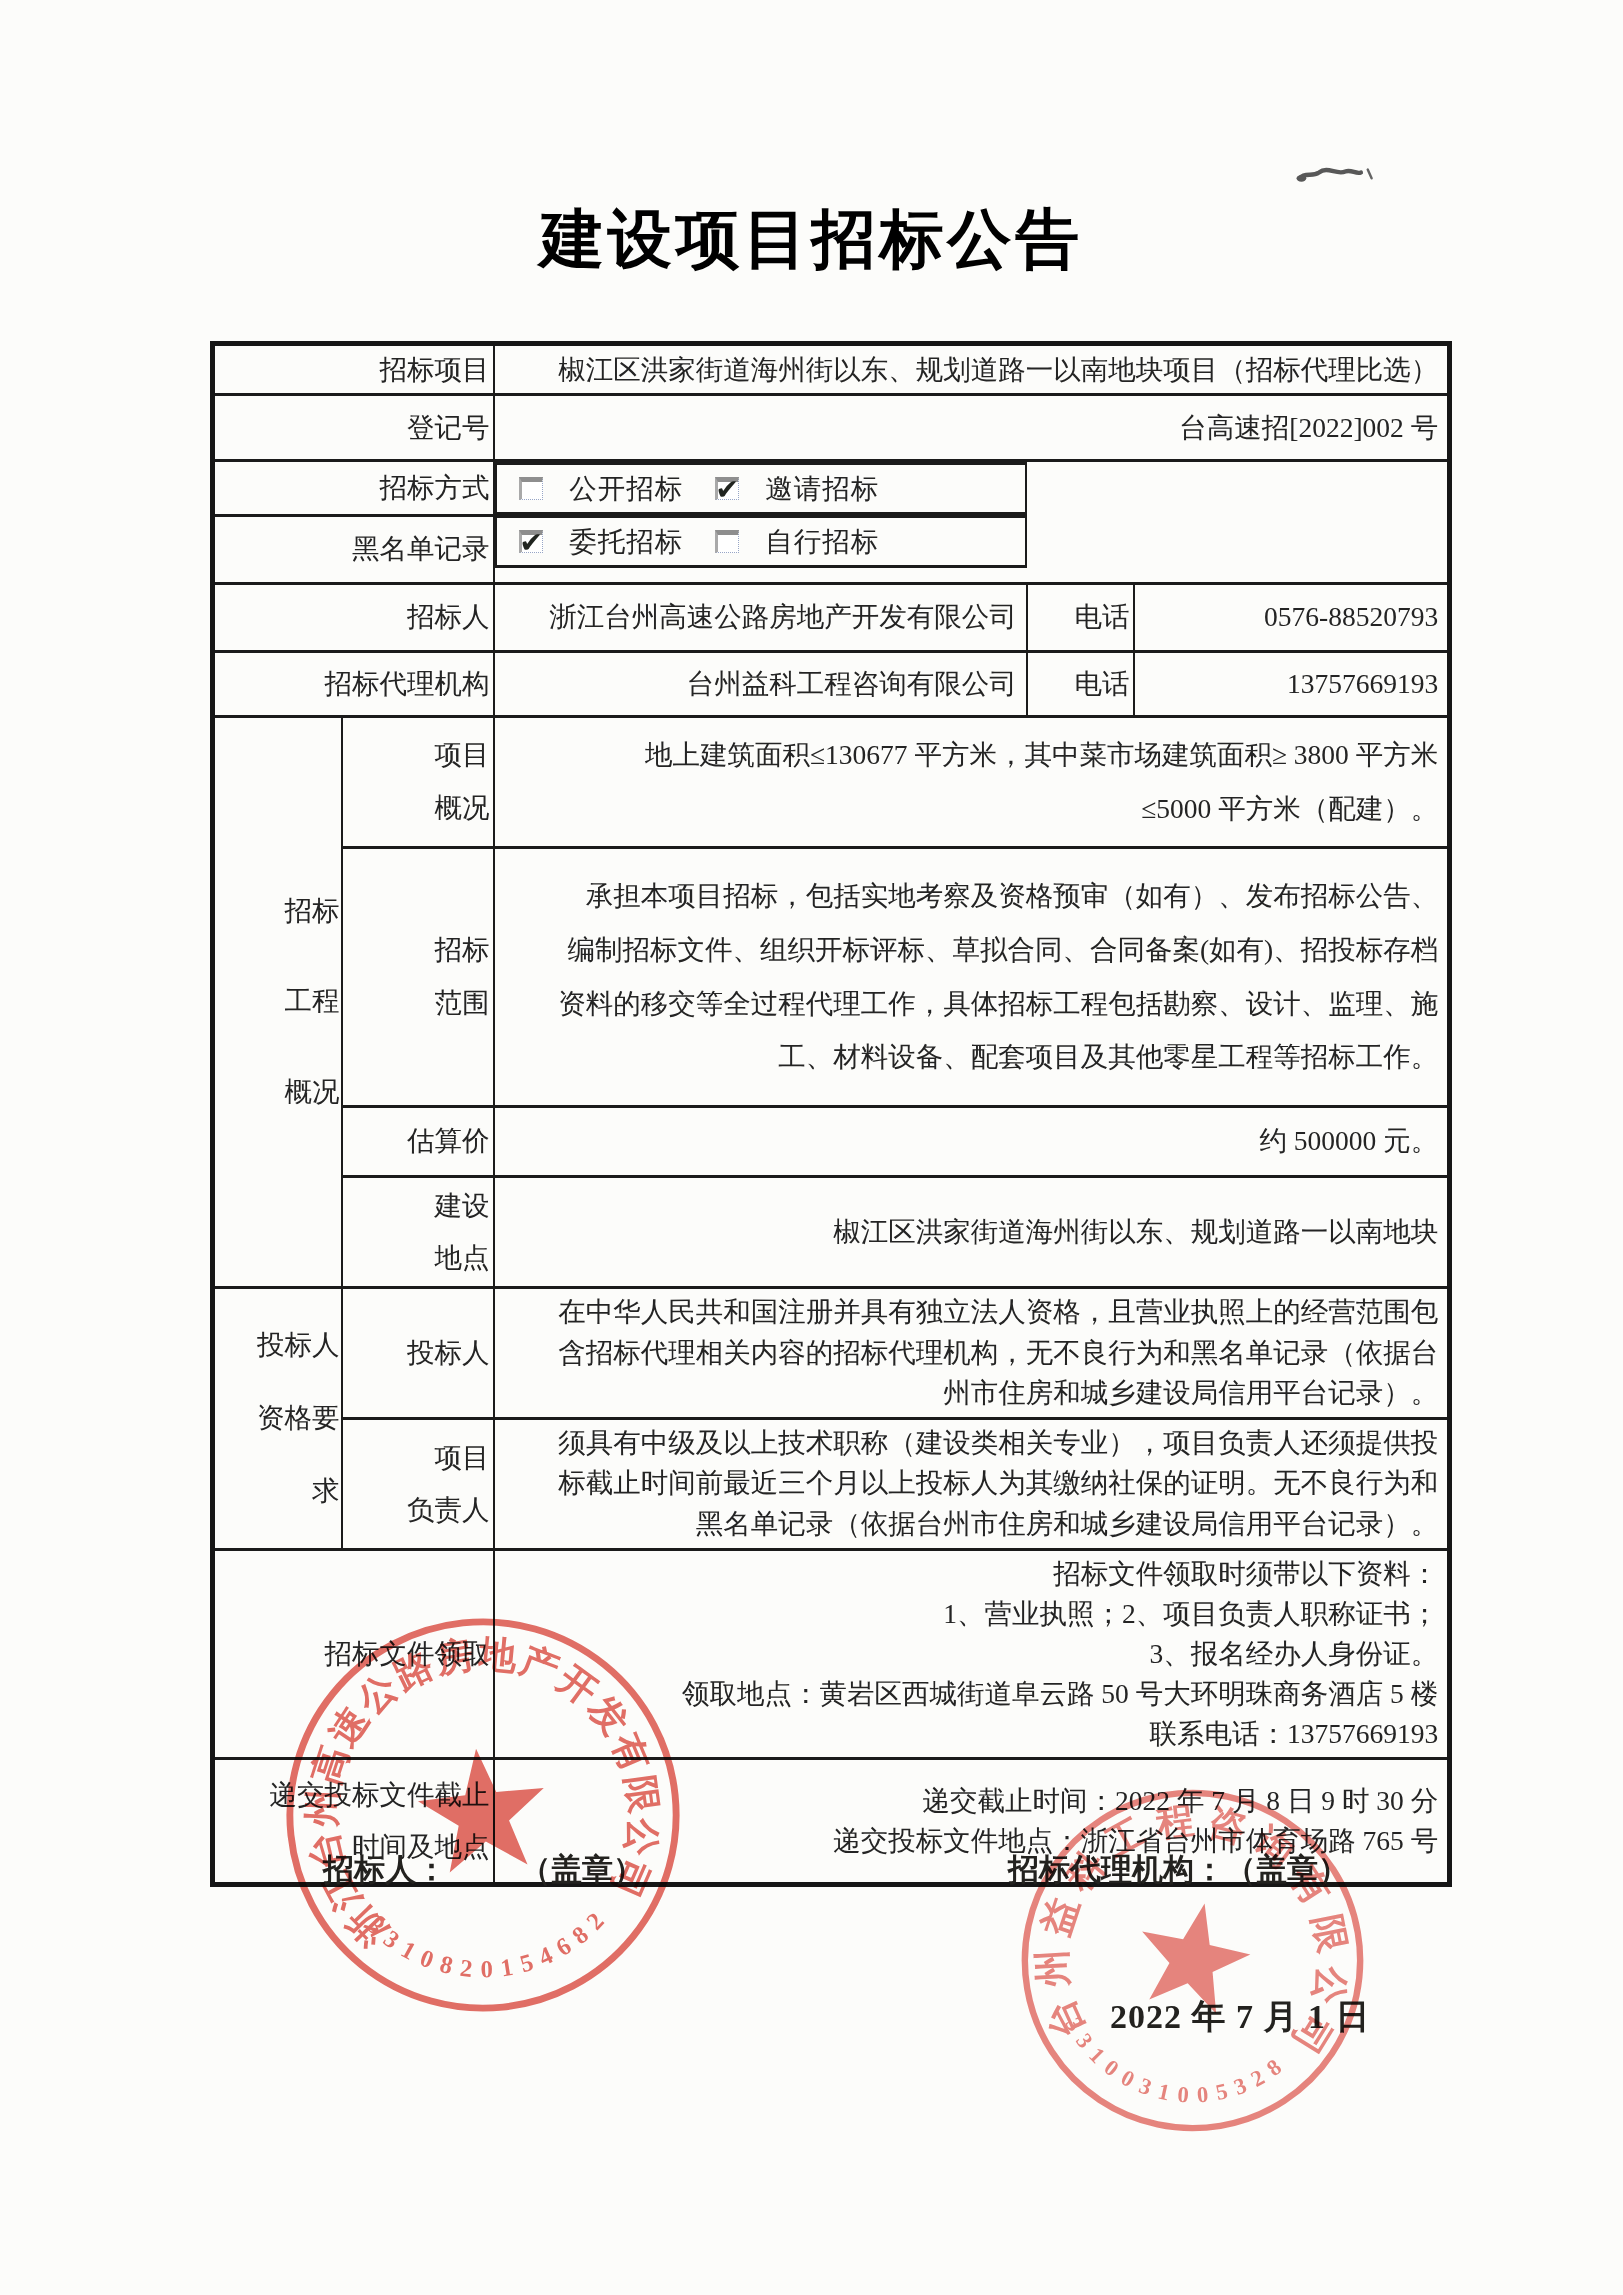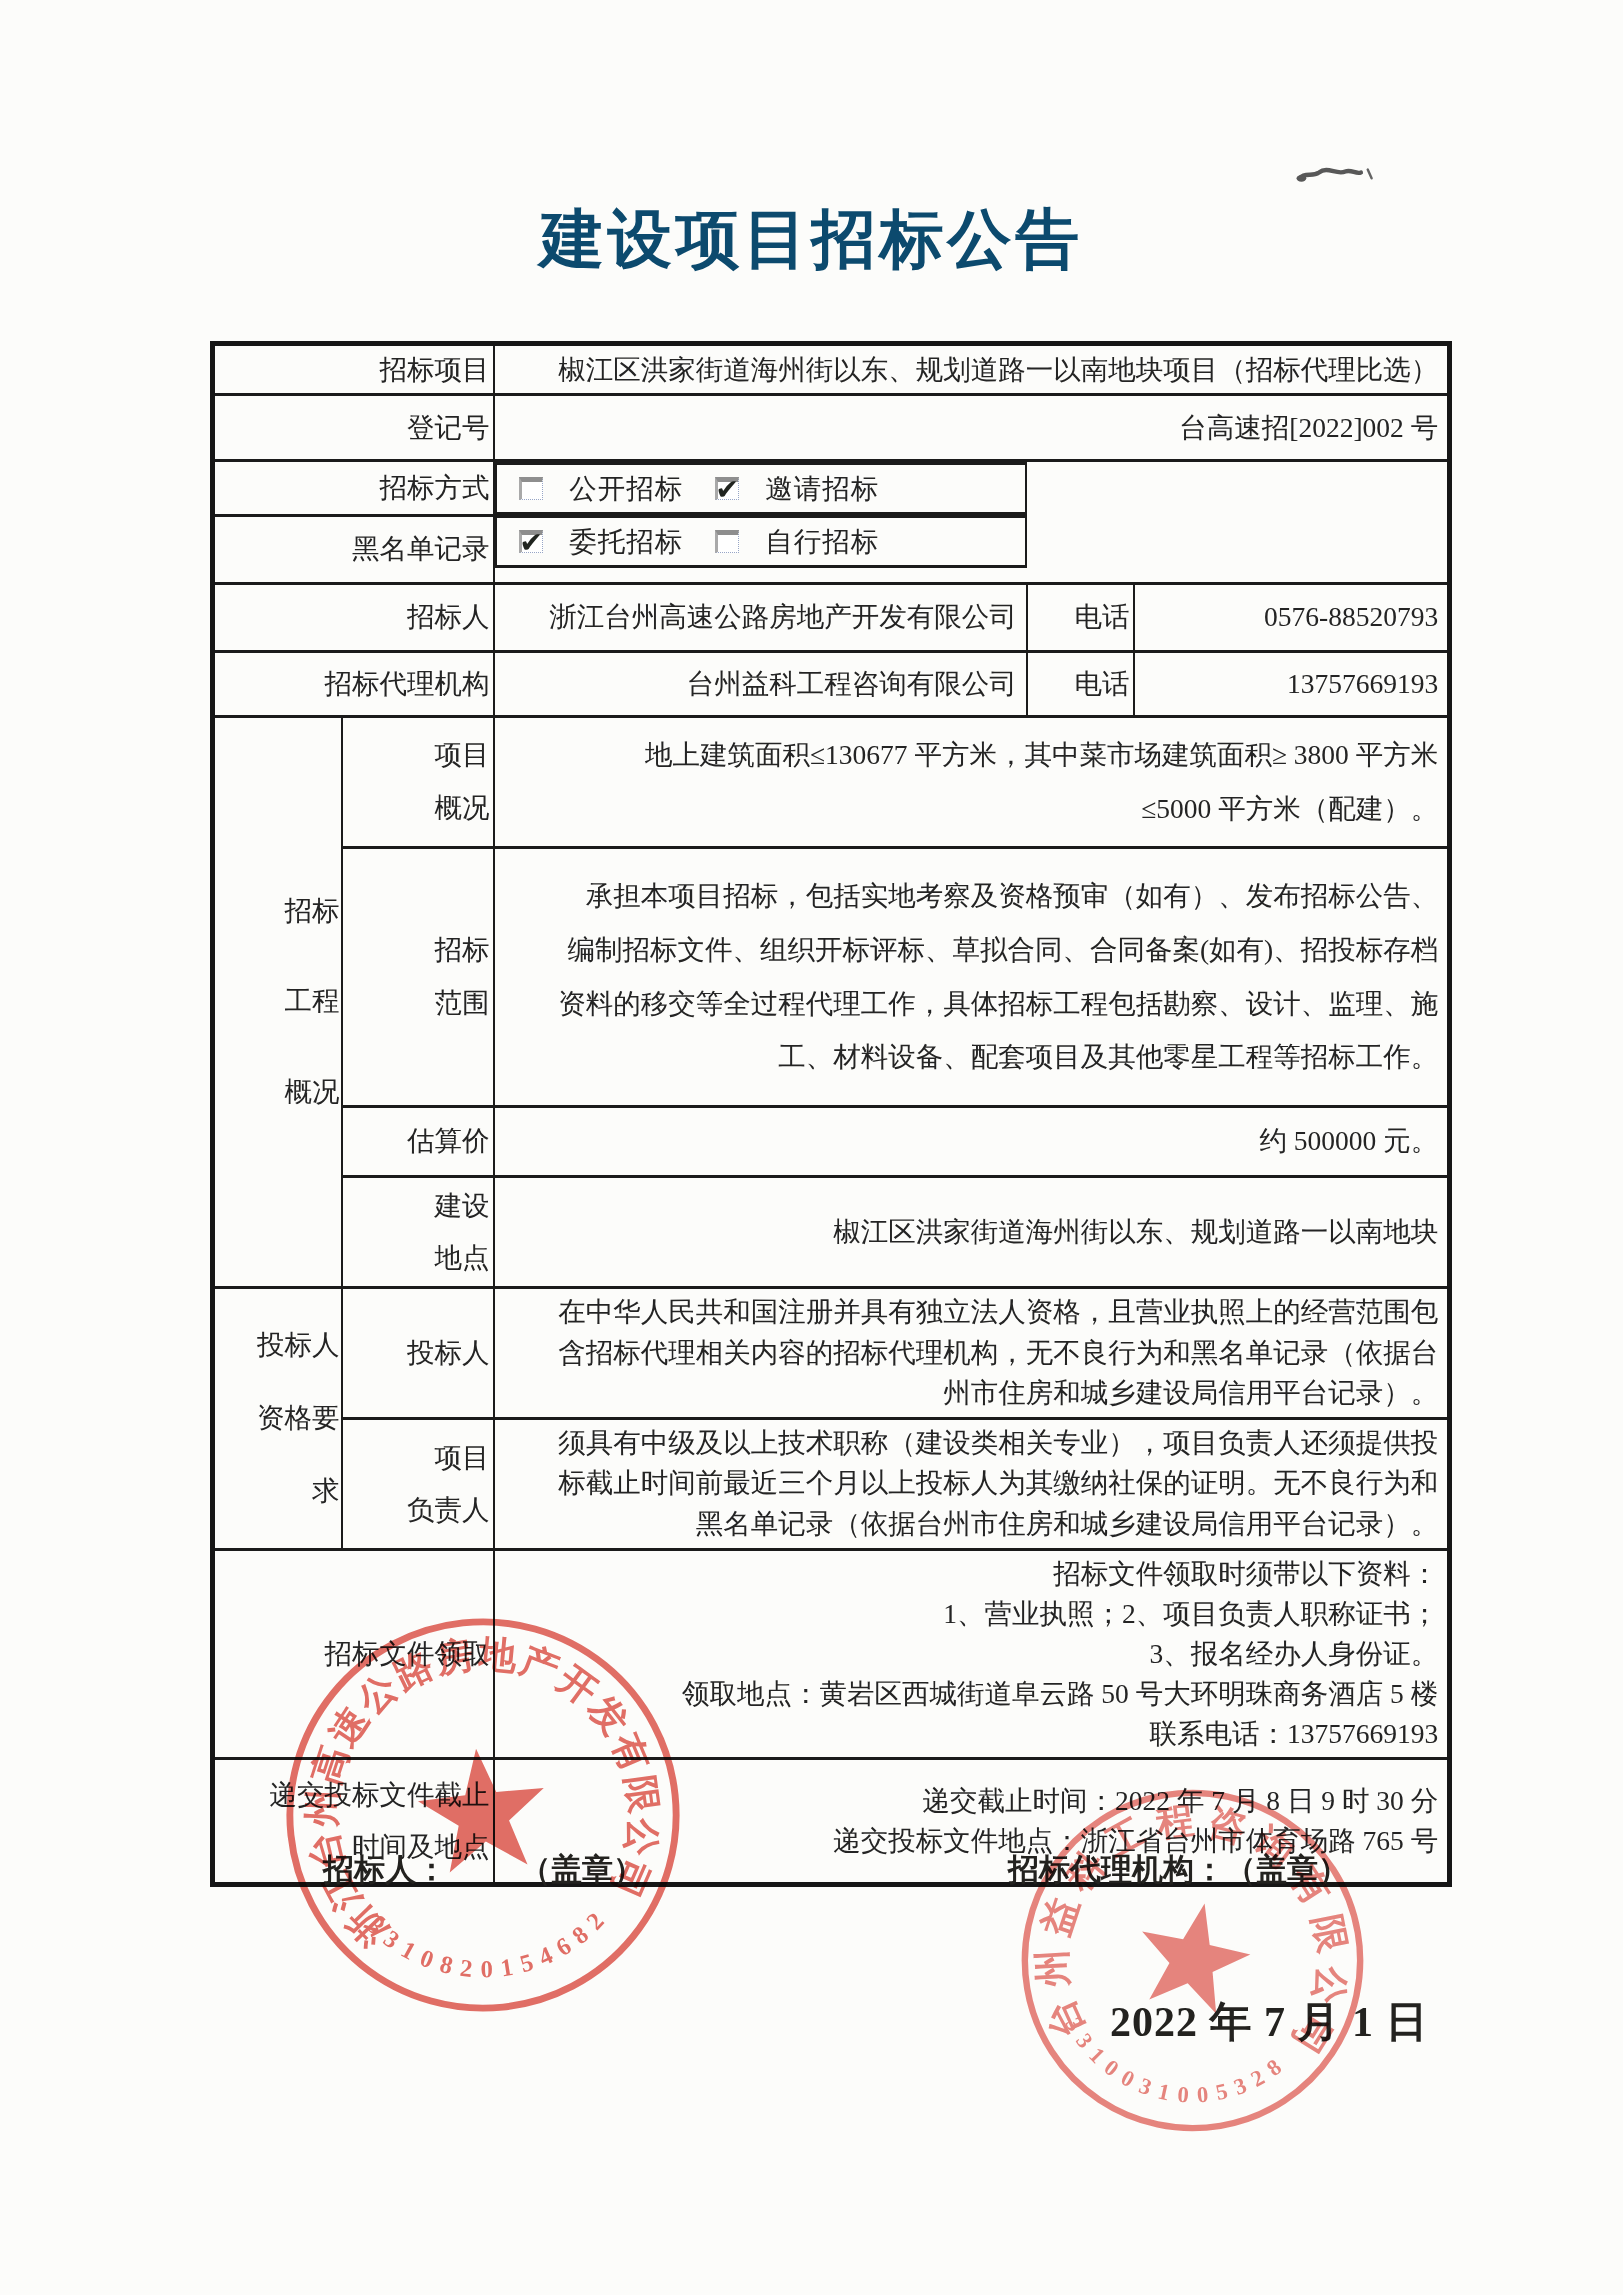--- a/index.html
+++ b/index.html
@@ -13,21 +13,21 @@
     position:relative;
     width:1623px;height:2295px;
     background:#fcfcfa;
     overflow:hidden;
   }
   
   .title{
     position:absolute;top:196px;left:0;width:100%;
     text-align:center;
     font-size:64px;font-weight:700;letter-spacing:3.9px;
-    color:#0c4a6e;
+    color:#000000;
   }
   
   table.doc{
     position:absolute;left:210px;top:341px;
     width:1237px;
     border-collapse:collapse;
     table-layout:fixed;
   }
   table.doc td{
     border:2.9px solid #1b1b1b;
@@ -78,21 +78,21 @@
   .opt-label{margin-left:26.5px;letter-spacing:1px;}
   .opt-label.second{margin-left:26.5px;}
   .cb2{margin-left:32px;}
   
   .sig-row{position:absolute;top:1849px;left:0;width:100%;font-size:31px;font-weight:700;color:#23221f;}
   .sig-left{position:absolute;left:323px;top:0;text-align:right;}
   .seal-hint{margin-left:73px;}
   .sig-right{position:absolute;left:1008px;top:0;}
   .doc-date{
     position:absolute;left:1110px;top:1994px;
-    font-size:42px;letter-spacing:1px;color:#23221f;font-weight:600;
+    font-size:34px;letter-spacing:1px;color:#23221f;font-weight:600;
   }
   
   .seal{position:absolute;mix-blend-mode:multiply;}
   .seal-left{left:281px;top:1613px;width:404px;height:404px;opacity:.82;transform:rotate(-6deg);}
   .seal-right{left:1015px;top:1783px;width:355px;height:355px;opacity:.78;transform:rotate(12deg);}
   .seal svg{width:100%;height:100%;}
   .seal text{font-family:"Liberation Serif",serif;font-weight:700;}
   
   .smudge{position:absolute;left:1295px;top:153px;width:84px;height:39px;opacity:.85;}
 </style>

